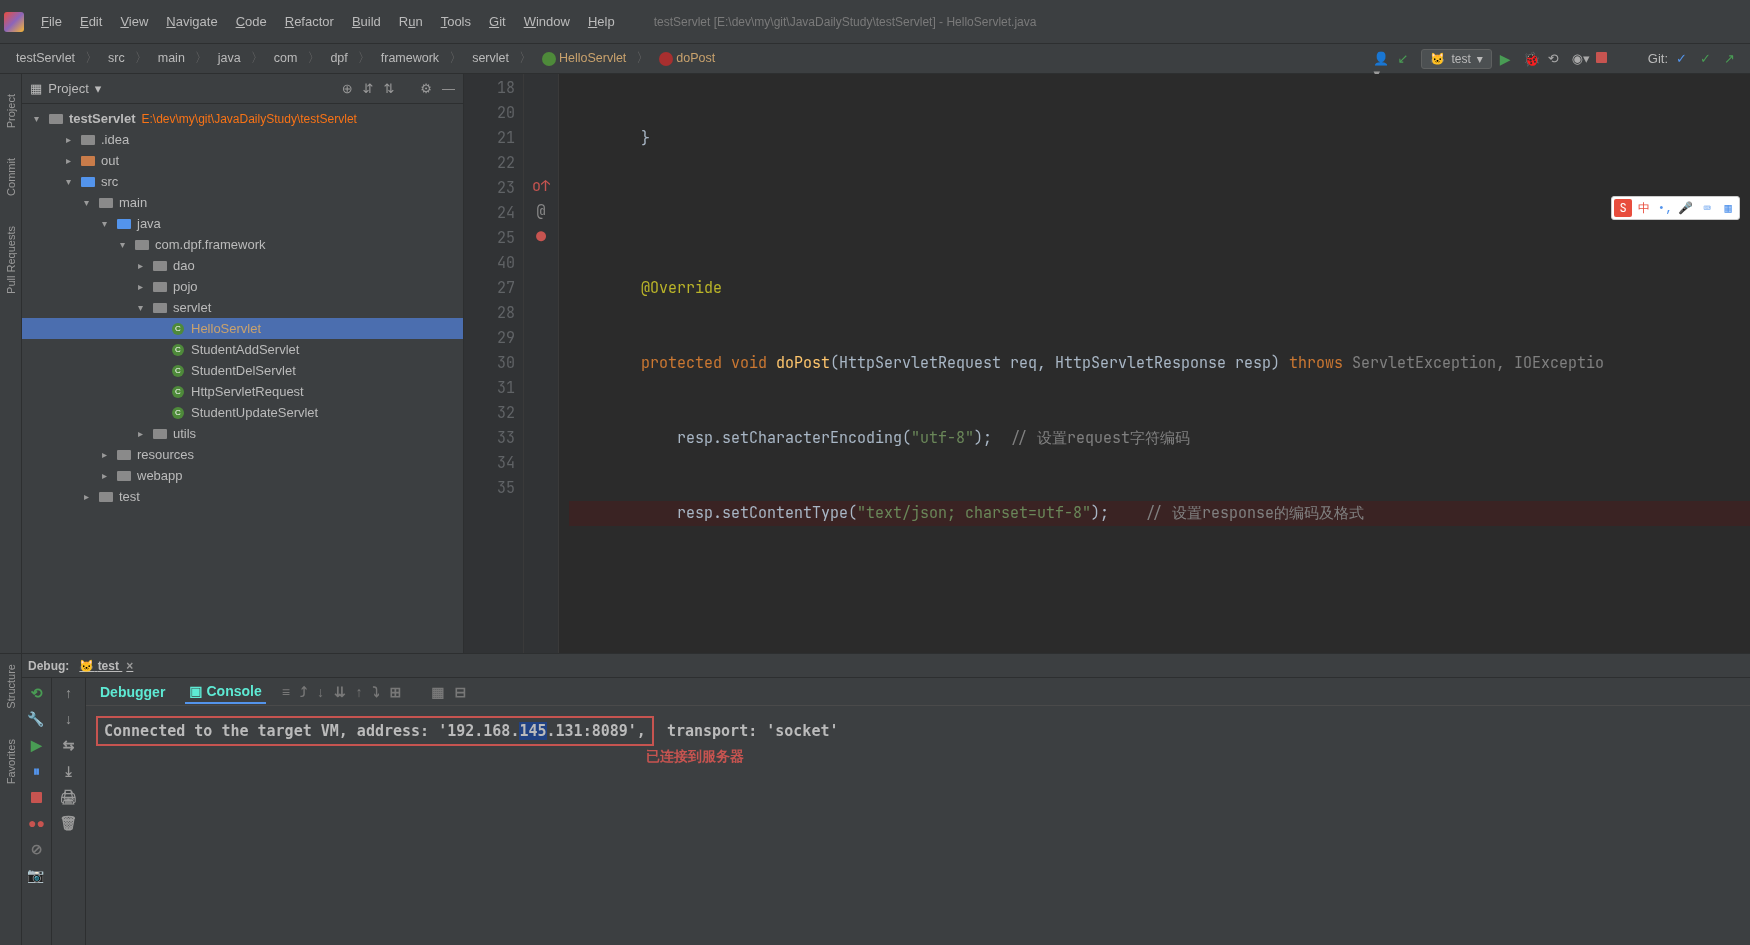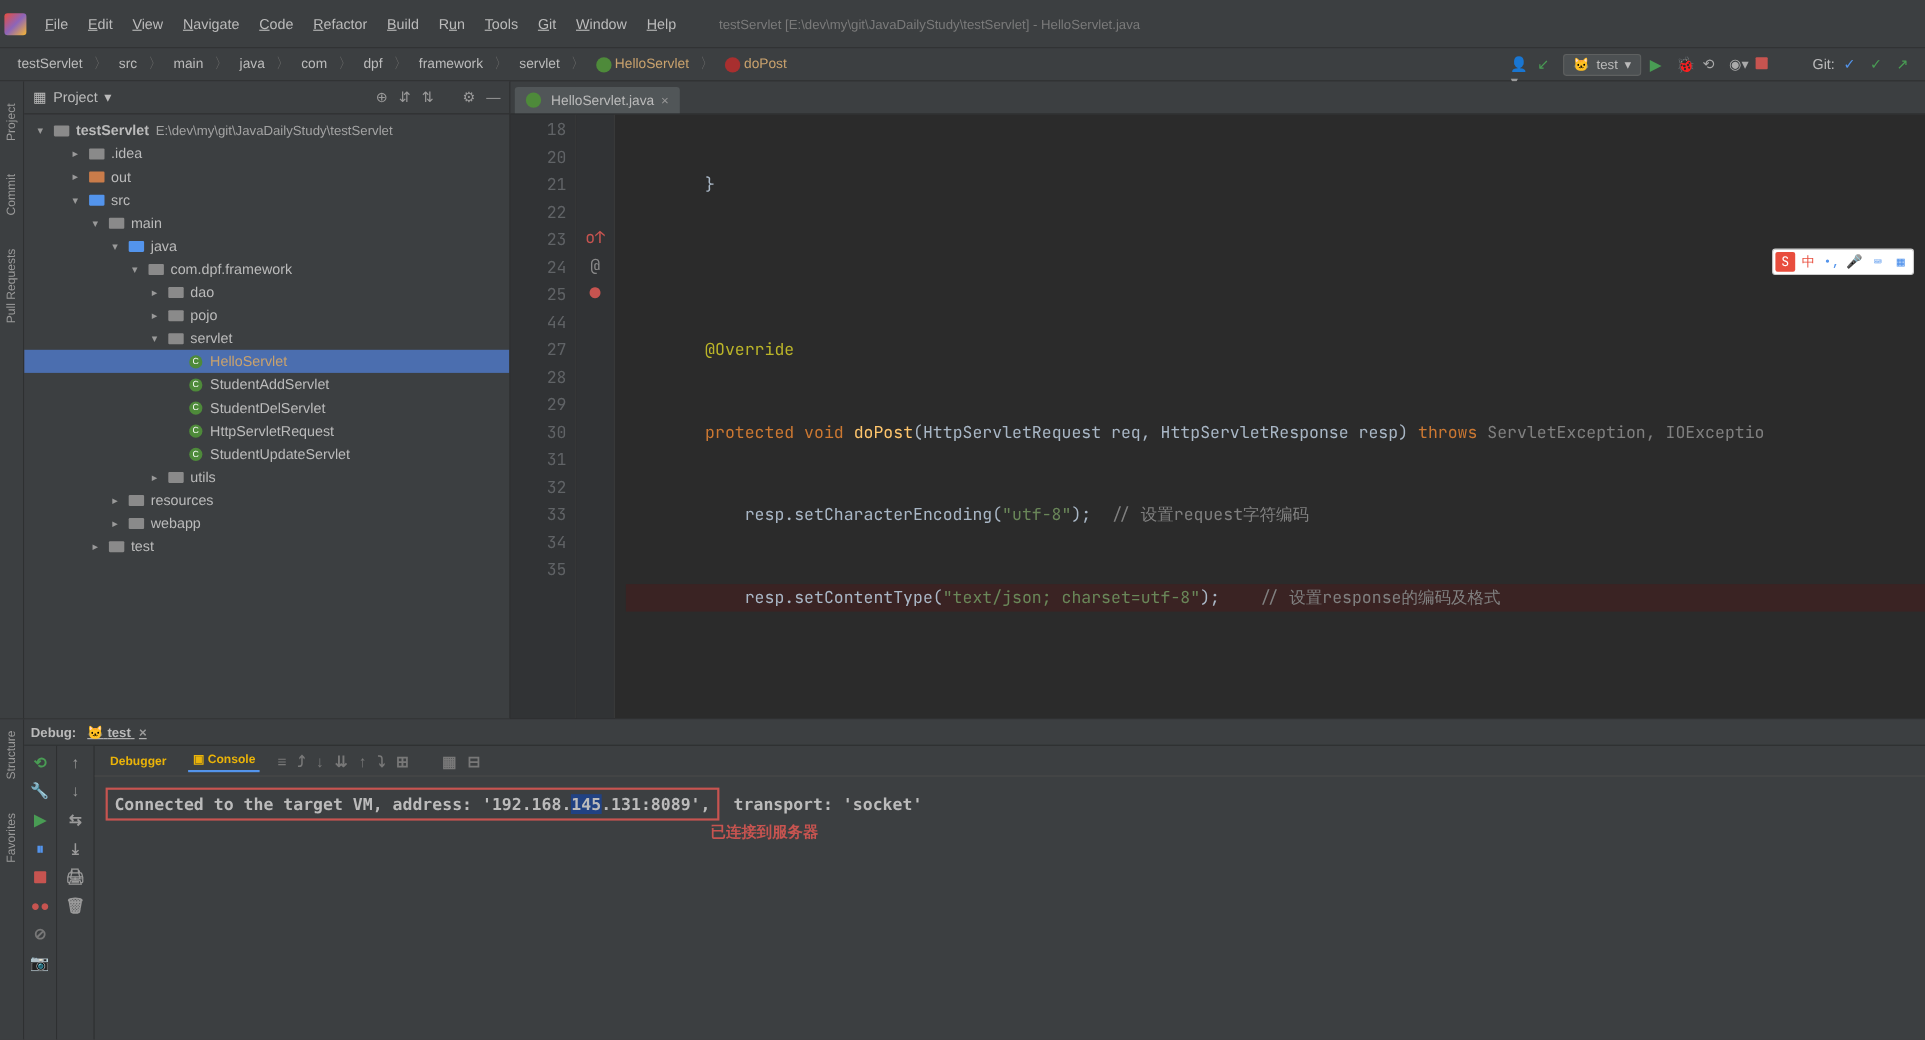--- a/index.html
+++ b/index.html
@@ -144,21 +144,21 @@
 .tree-indent { display:inline-block; }
 .tree-arrow { width: 14px; color: #9a9a9a; font-size: 10px; }
 .tree-icon { width: 16px; height: 14px; margin-right: 5px; display: inline-flex; align-items: center; justify-content: center; }
 .folder-icon { background: #8a8a8a; width: 14px; height: 10px; border-radius: 1px; position: relative; }
 .folder-icon.orange { background: #c97c4a; }
 .folder-icon.blue { background: #5394ec; }
 .class-icon { background: #4e8a3a; width: 12px; height: 12px; border-radius: 50%; color:#fff; font-size:8px; text-align:center; line-height:12px; }
 .tree-label { color: #bbbbbb; }
 .tree-label.bold { font-weight: bold; }
 .tree-label.selected-text { color: #c9a26d; }
-.tree-path { color: #a3a3a3; margin-left: 6px; font-size: 12px; }
+.tree-path { color: #f97316; margin-left: 6px; font-size: 12px; }
 
 .editor-area {
   flex: 1;
   display: flex;
   flex-direction: column;
   background: #2b2b2b;
   min-width: 0;
 }
 .editor-tabs {
   height: 30px;
@@ -292,21 +292,21 @@
 .dl-icon.red { background: #c75450; width: 11px; height: 11px; border-radius: 1px; }
 .dl-icon.pause { color: #5394ec; }
 .debug-subtabs {
   height: 28px;
   display: flex;
   align-items: center;
   gap: 16px;
   padding: 0 10px;
   border-bottom: 1px solid #4a4a4a;
 }
-.stab { font-size: 11px; color: #eab308; padding: 3px 4px; }
+.stab { font-size: 14px; color: #5eead4; padding: 3px 4px; }
 .stab-icons { display: flex; gap: 10px; color: #787878; font-size: 14px; }
 .console-body {
   flex: 1;
   padding: 10px;
   font-family: Consolas, monospace;
   font-size: 15px;
   position: relative;
 }
 .console-line {
   border: 2px solid #c75450;
@@ -569,37 +569,30 @@
             <span class="tree-icon">
               <span class="folder-icon"></span>
             </span>
             <span class="tree-label">test</span>
           </div>
         </div>
     </div>
   </div>
 
   <div class="editor-area">
-    <div class="editor-tabs">
-      <div class="editor-tab">
-        <span class="bc-icon c"></span>
-        <span>HelloServlet.java</span>
-        <span class="close-x">×</span>
-      </div>
-    </div>
     <div class="editor-body">
       <div class="gutter" id="gutter">
           <div>18</div>
           <div>20</div>
           <div>21</div>
           <div>22</div>
           <div>23</div>
           <div>24</div>
           <div>25</div>
-          <div>44</div>
+          <div>40</div>
           <div>27</div>
           <div>28</div>
           <div>29</div>
           <div>30</div>
           <div>31</div>
           <div>32</div>
           <div>33</div>
           <div>34</div>
           <div>35</div>
         </div>

